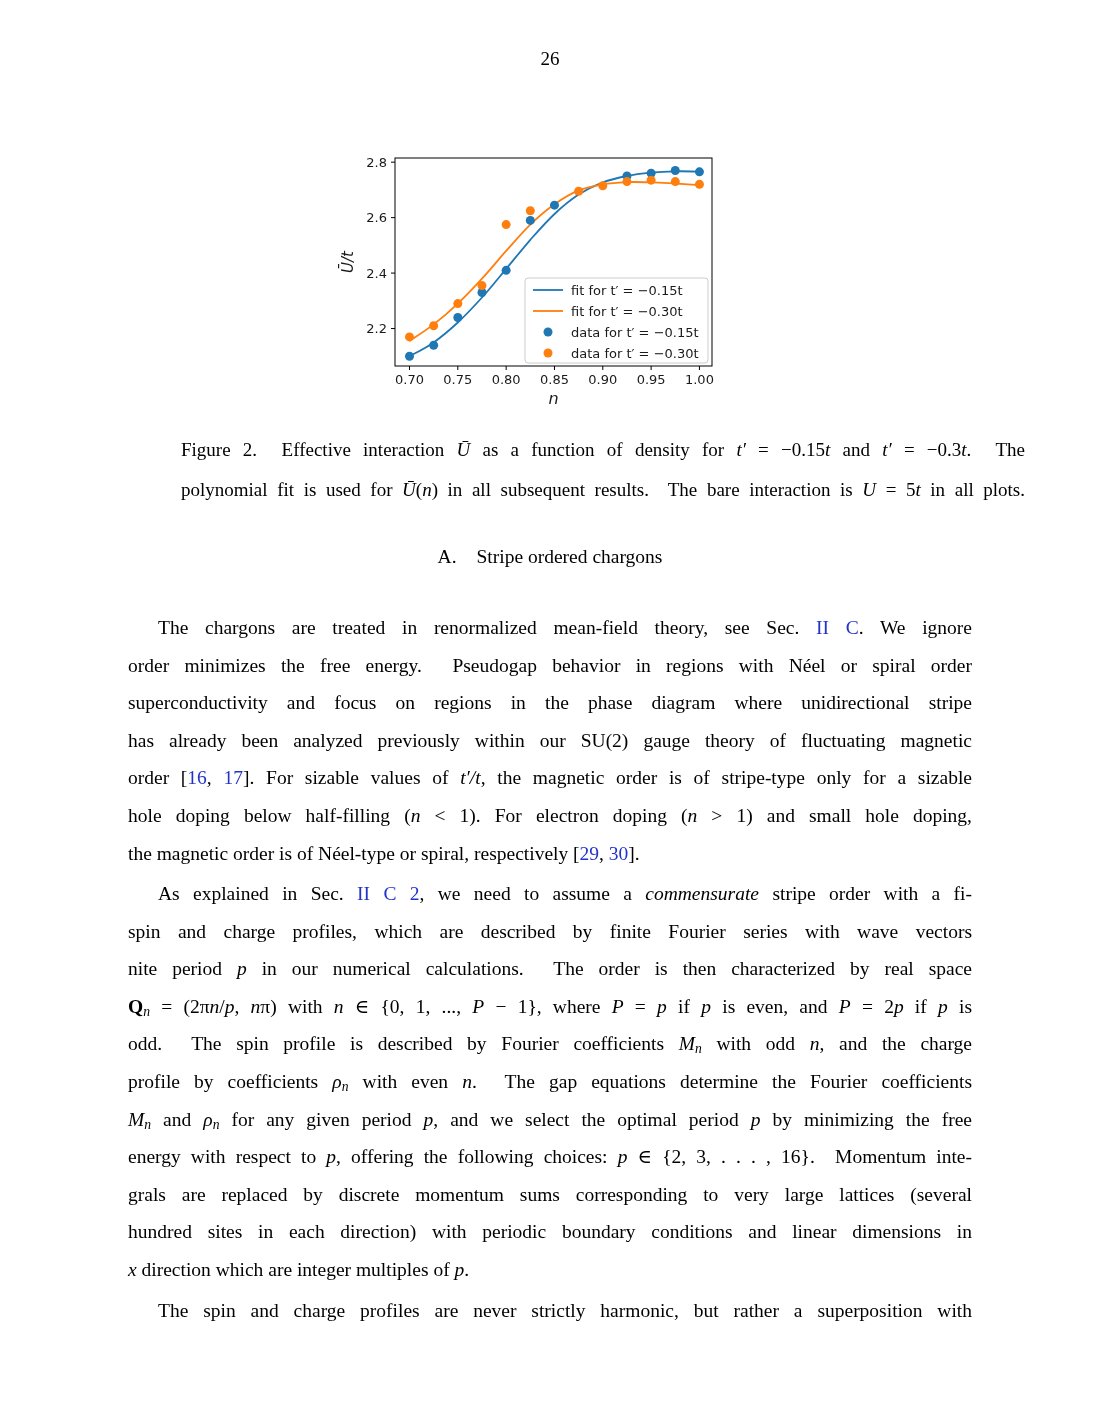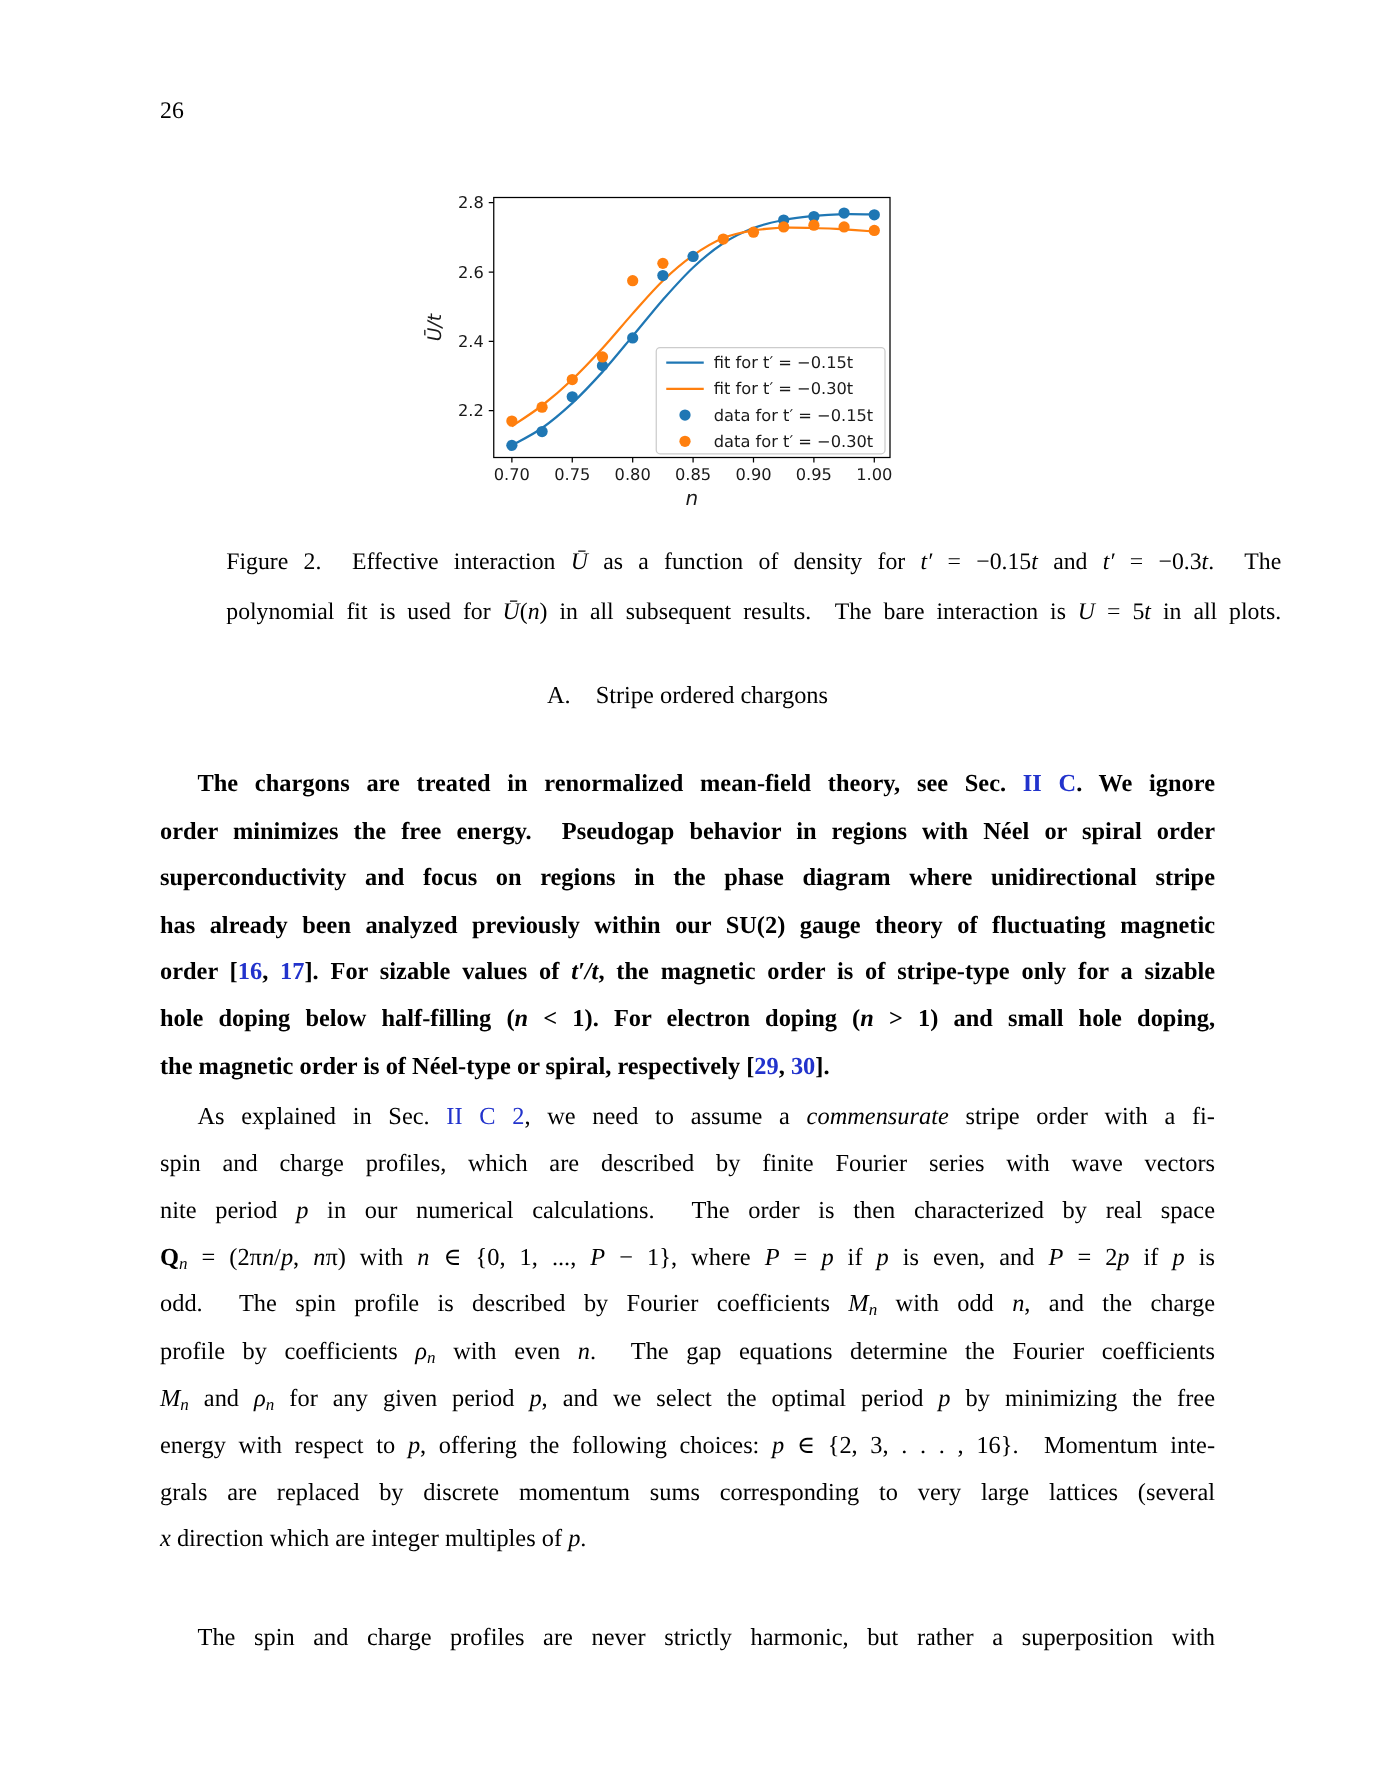--- a/index.html
+++ b/index.html
@@ -1,18 +1,18 @@
 <!DOCTYPE html>
 <html><head>
 <meta charset="utf-8">
 <style>
   html,body{margin:0;padding:0;background:#ffffff;}
   .page{position:relative;width:1102px;height:1426px;background:#ffffff;overflow:hidden;
         font-family:"Liberation Serif","DejaVu Serif",serif;color:#000;}
-  .pagenum{position:absolute;top:78px;left:128px;width:844px;text-align:left;font-size:19px;}
+  .pagenum{position:absolute;top:48px;left:128px;width:844px;text-align:center;font-size:19px;}
   .fig{position:absolute;left:337px;top:136px;width:410px;height:282px;}
   .fig svg{font-family:"DejaVu Sans","Liberation Sans",sans-serif;}
   .caption{position:absolute;left:136px;top:430px;width:844px;font-size:19px;margin-left:45px;}
   .caption .pline{line-height:40px;height:40px;}
   .heading{position:absolute;left:128px;top:546px;width:844px;text-align:center;
            font-weight:normal;font-size:19.5px;}
   .heading .seclabel{margin-right:20px;}
   .para{position:absolute;left:128px;width:844px;font-size:19.5px;}
   .pline{line-height:37.6px;height:37.6px;text-align:justify;text-align-last:justify;
          white-space:pre-wrap;overflow:visible;}
@@ -96,38 +96,39 @@
 
   <div class="caption">
       <div class="pline"><span>Figure 2.  Effective interaction </span><span class="it">Ū</span><span> as a function of density for </span><span class="it">t′</span><span> = −0.15</span><span class="it">t</span><span> and </span><span class="it">t′</span><span> = −0.3</span><span class="it">t</span><span>.  The</span></div>
       <div class="pline"><span>polynomial fit is used for </span><span class="it">Ū</span><span>(</span><span class="it">n</span><span>) in all subsequent results.  The bare interaction is </span><span class="it">U</span><span> = 5</span><span class="it">t</span><span> in all plots.</span></div>
     </div>
 
   <div class="heading">
     <span class="seclabel">A.</span><span>Stripe ordered chargons</span>
   </div>
 
-  <div class="para" style="top: 609px; font-weight: bold;">
+  <div class="para" style="top: 609px;">
       <div class="pline indent"><span>The chargons are treated in renormalized mean-field theory, see Sec. </span><span class="lnk">II C</span><span>. We ignore</span></div>
       <div class="pline"><span>order minimizes the free energy.  Pseudogap behavior in regions with Néel or spiral order</span></div>
       <div class="pline"><span>superconductivity and focus on regions in the phase diagram where unidirectional stripe</span></div>
       <div class="pline"><span>has already been analyzed previously within our SU(2) gauge theory of fluctuating magnetic</span></div>
       <div class="pline"><span>order [</span><span class="lnk">16</span><span>, </span><span class="lnk">17</span><span>]. For sizable values of </span><span class="it">t′/t</span><span>, the magnetic order is of stripe-type only for a sizable</span></div>
       <div class="pline"><span>hole doping below half-filling (</span><span class="it">n</span><span> &lt; 1). For electron doping (</span><span class="it">n</span><span> &gt; 1) and small hole doping,</span></div>
       <div class="pline lastline"><span>the magnetic order is of Néel-type or spiral, respectively [</span><span class="lnk">29</span><span>, </span><span class="lnk">30</span><span>].</span></div>
     </div>
   <div class="para" style="top: 875px;">
       <div class="pline indent"><span>As explained in Sec. </span><span class="lnk">II C 2</span><span>, we need to assume a </span><span class="it">commensurate</span><span> stripe order with a fi-</span></div>
       <div class="pline"><span>spin and charge profiles, which are described by finite Fourier series with wave vectors</span></div>
       <div class="pline"><span>nite period </span><span class="it">p</span><span> in our numerical calculations.  The order is then characterized by real space</span></div>
       <div class="pline"><span class="bd">Q</span><span class="sb">n</span><span> = (2π</span><span class="it">n</span><span>/</span><span class="it">p</span><span>, </span><span class="it">n</span><span>π) with </span><span class="it">n</span><span> ∈ {0, 1, ..., </span><span class="it">P</span><span> − 1}, where </span><span class="it">P</span><span> = </span><span class="it">p</span><span> if </span><span class="it">p</span><span> is even, and </span><span class="it">P</span><span> = 2</span><span class="it">p</span><span> if </span><span class="it">p</span><span> is</span></div>
       <div class="pline"><span>odd.  The spin profile is described by Fourier coefficients </span><span class="it">M</span><span class="sb">n</span><span> with odd </span><span class="it">n</span><span>, and the charge</span></div>
       <div class="pline"><span>profile by coefficients </span><span class="it">ρ</span><span class="sb">n</span><span> with even </span><span class="it">n</span><span>.  The gap equations determine the Fourier coefficients</span></div>
       <div class="pline"><span class="it">M</span><span class="sb">n</span><span> and </span><span class="it">ρ</span><span class="sb">n</span><span> for any given period </span><span class="it">p</span><span>, and we select the optimal period </span><span class="it">p</span><span> by minimizing the free</span></div>
       <div class="pline"><span>energy with respect to </span><span class="it">p</span><span>, offering the following choices: </span><span class="it">p</span><span> ∈ {2, 3, . . . , 16}.  Momentum inte-</span></div>
       <div class="pline"><span>grals are replaced by discrete momentum sums corresponding to very large lattices (several</span></div>
+      <div class="pline"><span>hundred sites in each direction) with periodic boundary conditions and linear dimensions in</span></div>
       <div class="pline lastline"><span class="it">x</span><span> direction which are integer multiples of </span><span class="it">p</span><span>.</span></div>
     </div>
   <div class="para" style="top: 1292px;">
       <div class="pline indent"><span>The spin and charge profiles are never strictly harmonic, but rather a superposition with</span></div>
     </div>
 
 </div>
 
 </body></html>

